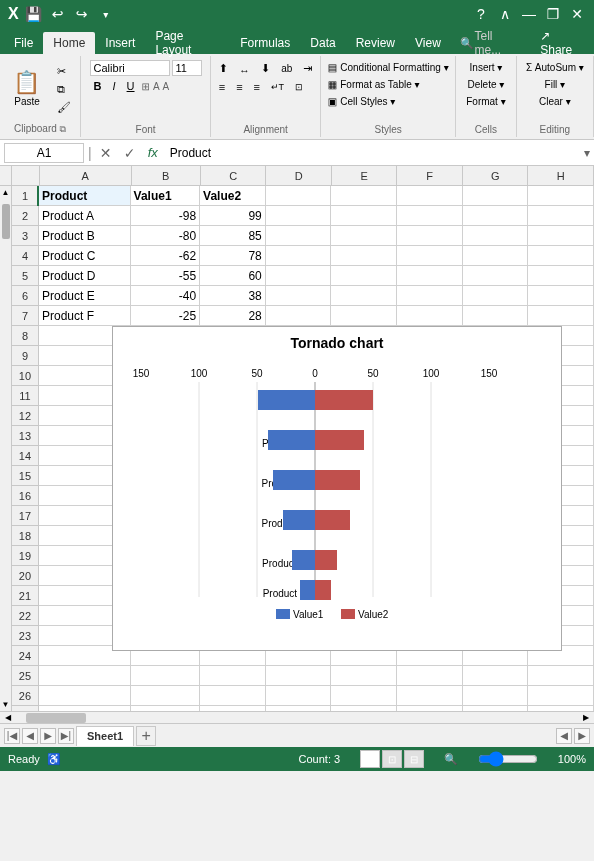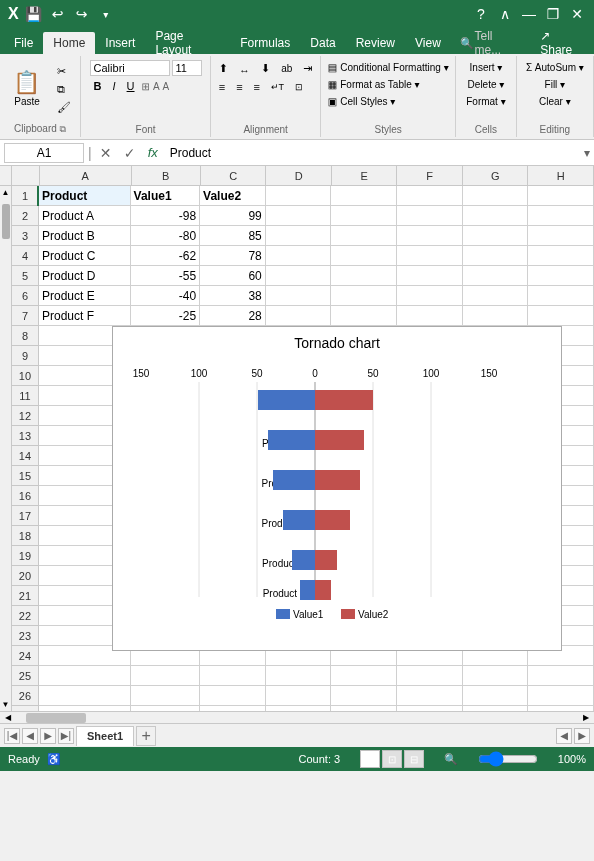--- a/index.html
+++ b/index.html
@@ -172,21 +172,21 @@
       background: white;
       overflow: hidden;
       white-space: nowrap;
       cursor: cell;
     }
     .cell.selected { background: #e8f4fd; outline: 2px solid #217346; }
     .cell.header-row { font-weight: bold; }
     .cell.num { justify-content: flex-end; }
     .chart-title {
       text-align: center;
-      font-weight: normal;
+      font-weight: bold;
       font-size: 14px;
       margin-bottom: 6px;
     }
 
     
     .status-bar {
       background: #217346;
       color: white;
       height: 24px;
       display: flex;

